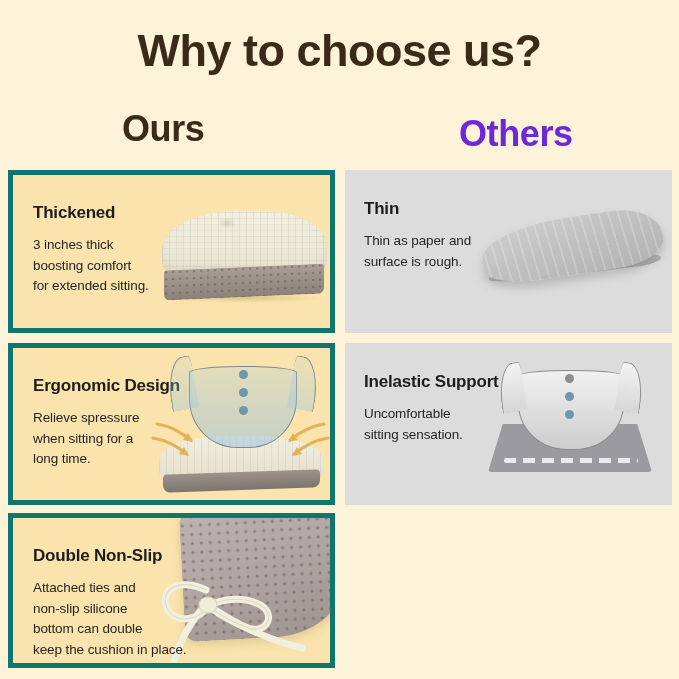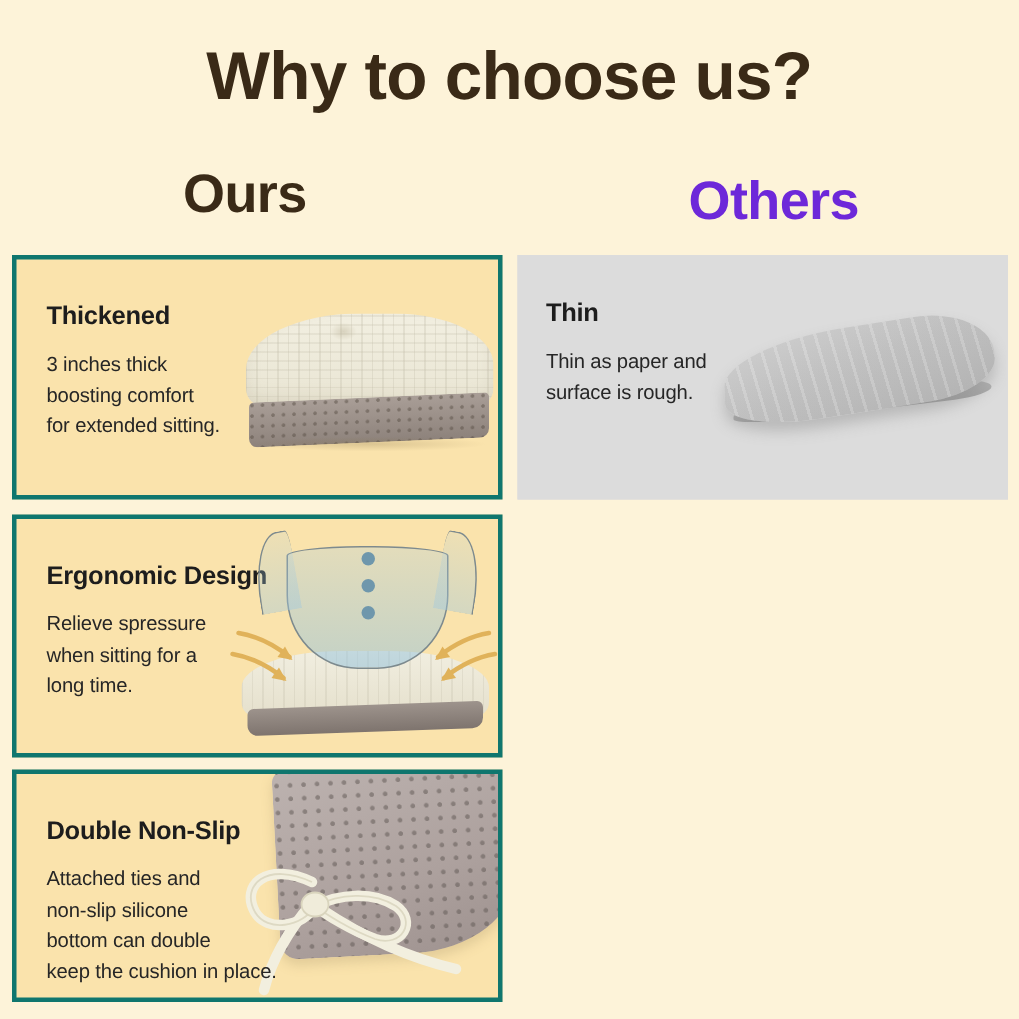--- a/index.html
+++ b/index.html
@@ -28,21 +28,21 @@
   .col-head.ours{left:122px;top:111px;color:#3a2a17;}
   .col-head.others{left:459px;top:116px;color:#6d28d9;}
 
   .card{
     position:absolute;
     box-sizing:border-box;
     overflow:hidden;
   }
   .card.ours-card{
     background:#fae3ac;
-    border:3px solid #0f766e;
+    border:5px solid #0f766e;
     padding-left:31px;
   }
   .card.others-card{
     background:#dcdcdc;
     border:1px solid #dcdcdc;
   }
 
   
   .col-l{left:8px;width:327px;}
   .col-r{left:345px;width:327px;}
@@ -287,20 +287,35 @@
       </div>
       <div class="erg-arrow a4">
         <svg viewBox="0 0 42 26">
             <path d="M2 4 C14 6 26 12 36 20" stroke="#e0b25a" stroke-width="3" fill="none" stroke-linecap="round"></path>
             <path d="M38 22 L28 20 L33 13 Z" fill="#e0b25a"></path>
           </svg>
       </div>
     </div>
   </div>
 
+  <div class="card others-card col-r row-2">
+    <div class="card-title">Inelastic Support</div>
+    <div class="card-body">Uncomfortable
+sitting sensation.</div>
+    <div class="art r2r-art">
+      <div class="ine-slab"></div>
+      <div class="ine-dash"></div>
+      <div class="ine-body"></div>
+      <div class="ine-dots">
+          <i></i>
+          <i></i>
+          <i></i>
+        </div>
+    </div>
+  </div>
 
   <div class="card ours-card col-l row-3">
     <div class="art r3l-art">
       <div class="sil-pad"></div>
       <div class="bow">
         <svg viewBox="0 0 180 120">
           <g fill="none" stroke="#f2efdf" stroke-width="7" stroke-linecap="round">
             <path d="M56 36 C26 22 8 38 18 56 C26 70 50 66 58 52"></path>
             <path d="M58 52 C74 44 96 42 112 52 C126 62 116 80 98 74 C82 68 66 58 58 52"></path>
             <path d="M56 50 C44 64 30 84 24 108"></path>

